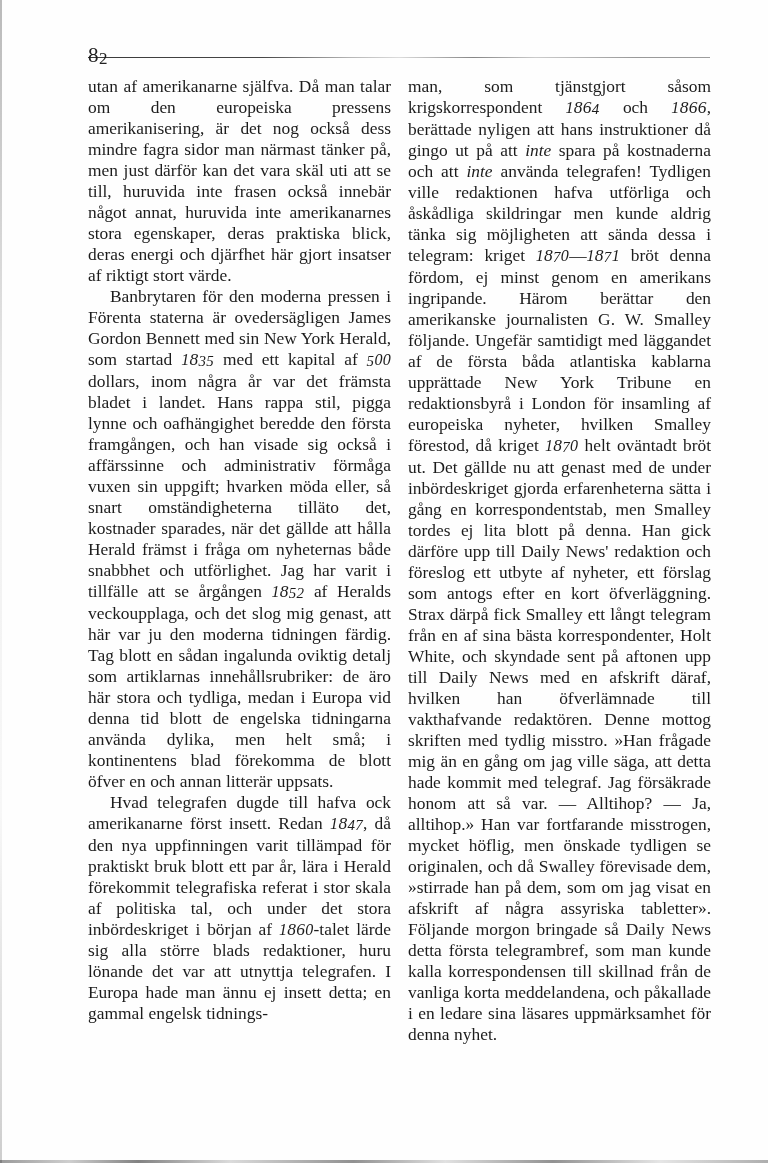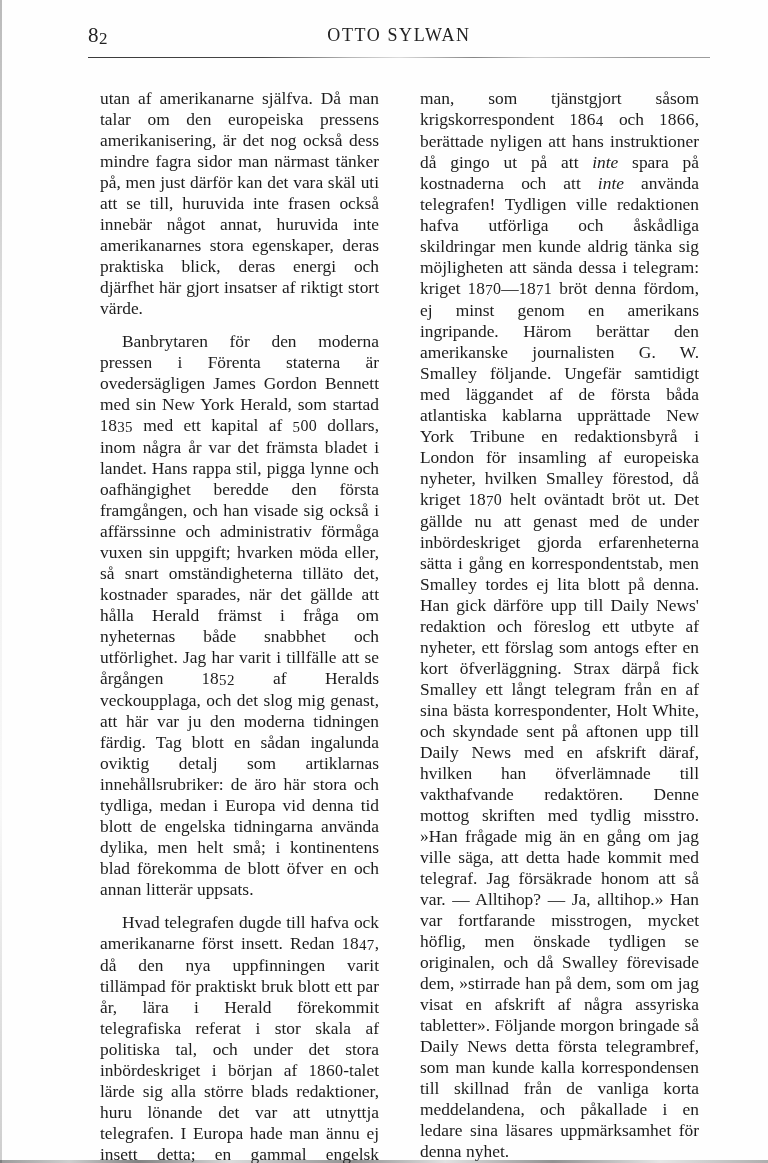--- a/index.html
+++ b/index.html
@@ -52,21 +52,21 @@
        rgba(60,60,60,0.35) 0%,
        rgba(120,120,120,0.10) 40%,
        rgba(120,120,120,0.05) 70%,
        rgba(60,60,60,0.25) 100%);
   }
 
   
   .running-head {
     position: absolute;
     left: 88px;
-    top: 23px;
+    top: 43px;
     width: 622px;
     height: 26px;
   }
   .folio {
     position: absolute;
     left: 0;
     top: 0;
     font-size: 21px;
     letter-spacing: 0.5px;
     color: #222;
@@ -111,21 +111,21 @@
     width: 624px;
     display: flex;
     flex-direction: row;
     gap: 17px;
   }
   .col {
     width: 303px;
   }
 
   p.para {
-    margin: 12px;
+    margin: 0;
     font-size: 17.4px;
     line-height: 21.0px;
     text-align: justify;
     text-align-last: left;
     -webkit-hyphens: none;
     hyphens: none;
     word-spacing: 0.2px;
     color: #1c1c1c;
   }
   p.indent {
@@ -136,21 +136,21 @@
     text-indent: 0;
   }
   .last-line-justify {
     text-align-last: justify;
   }
 
   i.emph {
   }
 
   
-  .osf { letter-spacing: 0.3px; }
+  .osf { letter-spacing: 0.3px; font-style: italic; }
   .osf .d-low {
     font-size: 0.86em;
     position: relative;
     top: 0.085em;
   }
   .osf .d-mid {
     font-size: 0.92em;
     position: relative;
     top: 0.02em;
   }
@@ -160,21 +160,20 @@
 </style>
 </head>
 <body>
 
 <div class="page">
 
   <div class="scan-edge-left"></div>
 
   <div class="running-head">
     <div class="folio"><span>8</span><span class="os-low">2</span></div>
-    <div class="head-title">OTTO SYLWAN</div>
   </div>
   <div class="head-rule"></div>
 
   <div class="columns">
 
     <div class="col">
 
       <p class="para cont">utan af amerikanarne själfva. Då man talar om den europeiska pressens amerikanisering, är det nog också dess mindre fagra sidor man närmast tänker på, men just därför kan det vara skäl uti att se till, huruvida inte frasen också innebär något annat, huruvida inte amerikanarnes stora egenskaper, deras praktiska blick, deras energi och djärfhet här gjort insatser af riktigt stort värde.</p>
 
       <p class="para indent">Banbrytaren för den moderna pressen i Förenta staterna är ovedersägligen James Gordon Bennett med sin New York Herald, som startad <span class="osf"><span class="d-mid">1</span><span class="d-tall">8</span><span class="d-low">3</span><span class="d-low">5</span></span> med ett kapital af <span class="osf"><span class="d-low">5</span><span class="d-mid">0</span><span class="d-mid">0</span></span> dollars, inom några år var det främsta bladet i landet. Hans rappa stil, pigga lynne och oafhängighet beredde den första framgången, och han visade sig också i affärssinne och administrativ förmåga vuxen sin uppgift; hvarken möda eller, så snart omständigheterna tilläto det, kostnader sparades, när det gällde att hålla Herald främst i fråga om nyheternas både snabbhet och utförlighet. Jag har varit i tillfälle att se årgången <span class="osf"><span class="d-mid">1</span><span class="d-tall">8</span><span class="d-low">5</span><span class="d-low">2</span></span> af Heralds veckoupplaga, och det slog mig genast, att här var ju den moderna tidningen färdig. Tag blott en sådan ingalunda oviktig detalj som artiklarnas innehållsrubriker: de äro här stora och tydliga, medan i Europa vid denna tid blott de engelska tidningarna använda dylika, men helt små; i kontinentens blad förekomma de blott öfver en och annan litterär uppsats.</p>

